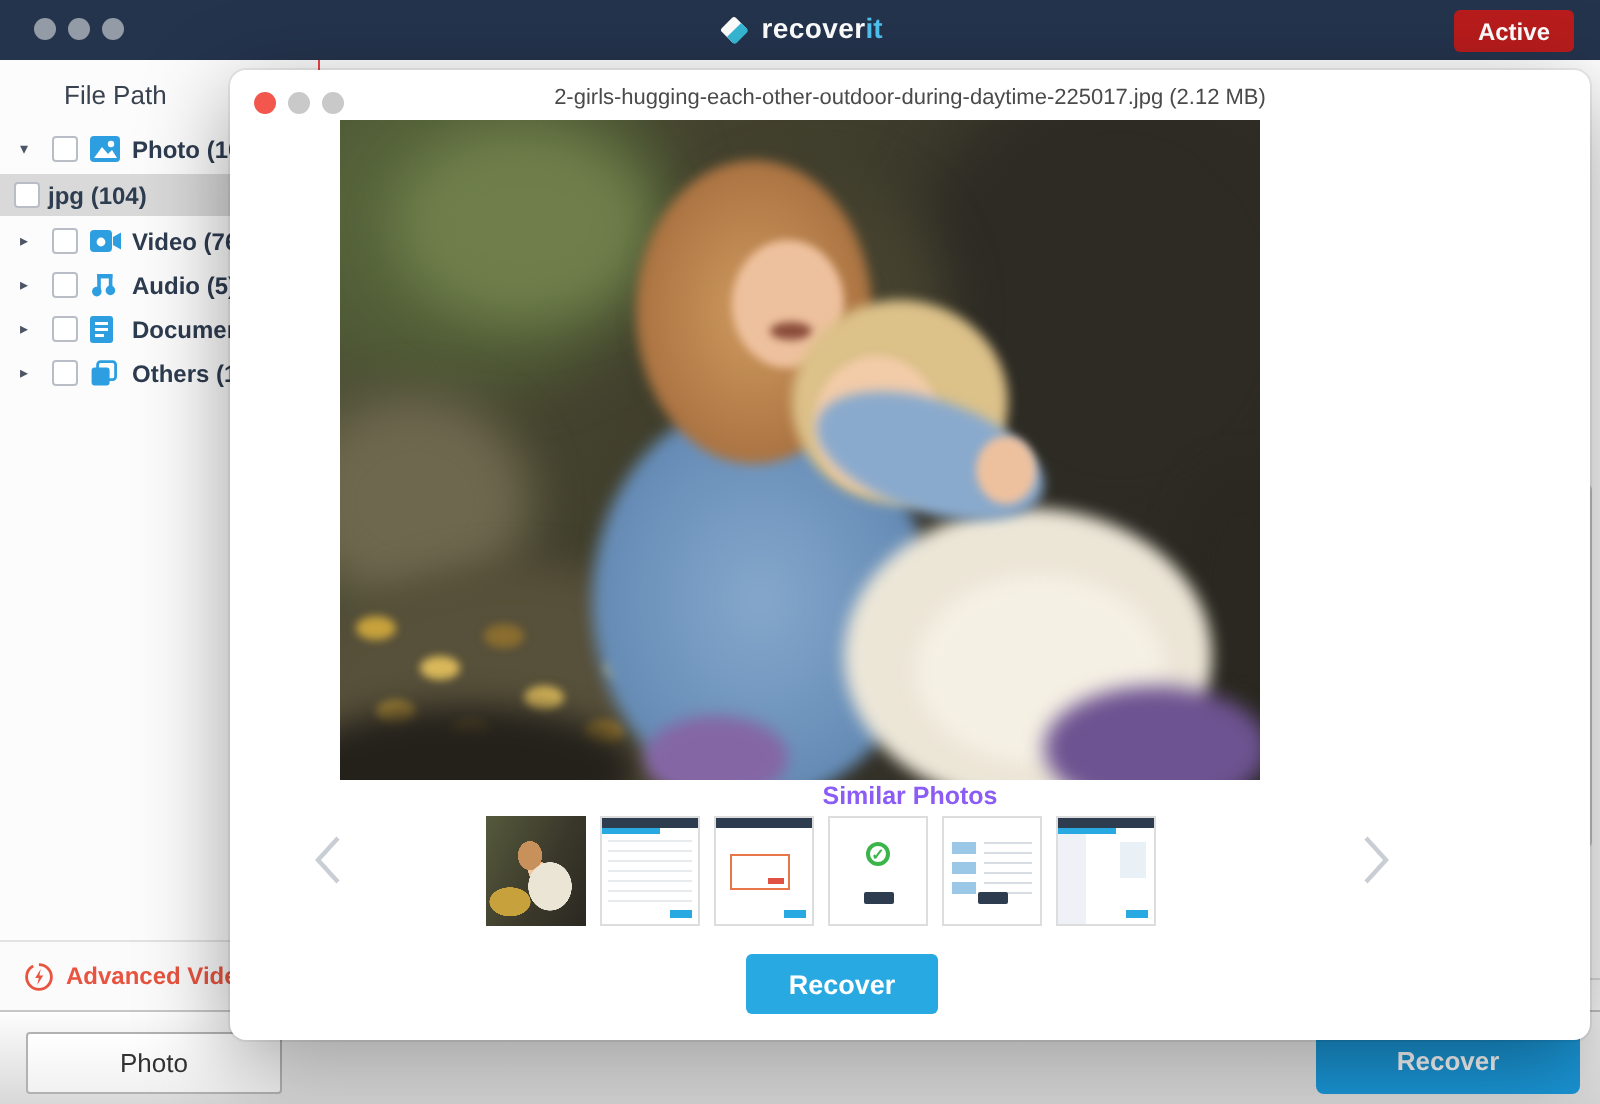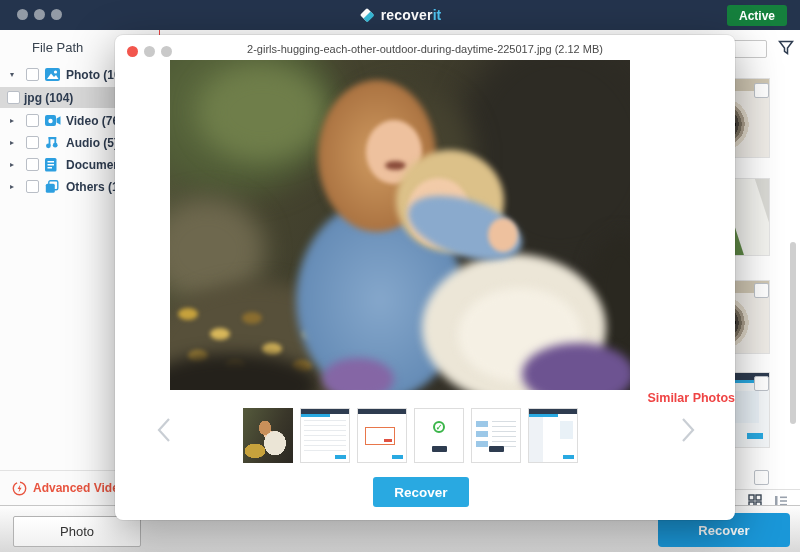--- a/index.html
+++ b/index.html
@@ -6,21 +6,21 @@
   body { font-family:"Liberation Sans", sans-serif; background:#e8e8e8; }
   .app { position:relative; width:800px; height:552px; background:#ffffff; overflow:hidden; }
 
   
   .topbar { position:absolute; left:0; top:0; width:800px; height:30px; background:#24344d; z-index:5; }
   .tl { position:absolute; top:9px; width:11px; height:11px; border-radius:50%; background:#939ba6; }
   .tl.t1 { left:17px; } .tl.t2 { left:34px; } .tl.t3 { left:51px; }
   .logo { position:absolute; left:0; right:0; top:0; height:30px; display:flex; align-items:center; justify-content:center; gap:6px; }
   .logo-text { font-size:14px; font-weight:700; color:#ffffff; letter-spacing:.2px; }
   .logo-accent { font-size:14px; font-weight:700; color:#4fc3f0; }
-  .active-btn { position:absolute; right:13px; top:5px; height:21px; padding:0 12px; background:#15803d; border:none; border-radius:3px; color:#fff; font-size:12px; font-weight:700; font-family:inherit; }
+  .active-btn { position:absolute; right:13px; top:5px; height:21px; padding:0 12px; background:#b91c1c; border:none; border-radius:3px; color:#fff; font-size:12px; font-weight:700; font-family:inherit; }
 
   
   .sidebar { position:absolute; left:0; top:30px; width:160px; height:440px; background:#fcfcfc; border-right:1px solid #ef4444; z-index:1; }
   .sb-header { position:absolute; left:0; top:10px; width:100%; padding-left:32px; font-size:13px; color:#39434f; border-bottom:0; }
   .trow { position:absolute; left:0; width:160px; height:21px; display:flex; align-items:center; }
   .trow.sel { background:#d9d9d9;text-align:right; }
   .r1{top:34px}.r2{top:57px}.r3{top:80px}.r4{top:102px}.r5{top:124px}.r6{top:146px}
   .arrow { margin-left:10px; width:9px; font-size:8px; color:#4d5666; }
   .cb { width:13px; height:13px; background:#fff; border:1px solid #b9bec6; border-radius:2px; flex:none; }
   .trow .cb { margin-left:7px; }
@@ -72,21 +72,21 @@
   .list-divider { position:absolute; left:0px; top:459px; width:640px; height:1px; background:#e0e0e0; }
   .view-toggles { position:absolute; left:588px; top:464px; display:flex; gap:12px; align-items:center; }
   .scrollbar { position:absolute; left:630px; top:212px; width:6px; height:182px; background:#cfcfcf; border-radius:3px; }
 
   
   .footer { position:absolute; left:0; top:505px; width:800px; height:47px; background:linear-gradient(180deg,#fdfdfd,#d8d8d8); border-top:1px solid #c6c6c6; z-index:2; }
   .back-btn { position:absolute; left:13px; top:10px; width:128px; height:31px; background:linear-gradient(180deg,#ffffff,#f1f1f1); border:1px solid #b2b2b2; border-radius:2px; font-size:13px; color:#333; font-family:inherit; }
   .recover-btn-main { position:absolute; right:10px; top:7px; width:132px; height:34px; background:#1a97d8; border:none; border-radius:4px; color:#fff; font-size:13px; font-weight:700; font-family:inherit; }
 
   
-  .modal { position:absolute; left:115px; top:35px; width:620px; height:485px; background:#ffffff; border-radius:8px; box-shadow:0 12px 45px rgba(0,0,0,.38), 0 0 0 1px rgba(0,0,0,.06); z-index:10; }
+  .modal { position:absolute; left:115px; top:35px; width:680px; height:485px; background:#ffffff; border-radius:8px; box-shadow:0 12px 45px rgba(0,0,0,.38), 0 0 0 1px rgba(0,0,0,.06); z-index:10; }
   .mtl { position:absolute; top:11px; width:11px; height:11px; border-radius:50%; }
   .mtl.close { left:12px; background:#f2564d; }
   .mtl.min { left:29px; background:#c9c9c9; }
   .mtl.max { left:46px; background:#c9c9c9; }
   .mtitle { position:absolute; left:60px; right:60px; top:8px; text-align:center; font-size:11px; color:#4a4a4a; white-space:nowrap; overflow:hidden; }
 
   
   .photo { position:absolute; left:55px; top:25px; width:460px; height:330px; overflow:hidden; background:linear-gradient(115deg,#55593c 0%,#46452f 25%,#3a372a 55%,#2e2b25 80%,#282521 100%); }
   .photo div { position:absolute; border-radius:50%; }
   .ph-moss1 { left:-40px; top:-40px; width:210px; height:175px; background:radial-gradient(#647443,#4c5734 70%); filter:blur(13px); }
@@ -110,21 +110,21 @@
   .ph-hair2 { left:226px; top:90px; width:108px; height:102px; background:#dcc189; filter:blur(3px); }
   .ph-face2 { left:237px; top:118px; width:63px; height:68px; background:#f2cba8; filter:blur(2px); }
   .ph-mouth2 { left:255px; top:157px; width:19px; height:10px; background:#93423c; filter:blur(1.5px); }
   .ph-fur { left:252px; top:194px; width:184px; height:148px; background:#ece6d7; filter:blur(4px); border-radius:45%; }
   .ph-fur2 { left:288px; top:228px; width:124px; height:94px; background:#f5f0e4; filter:blur(5px); }
   .ph-arm { left:236px; top:140px; width:118px; height:56px; background:#8aaacd; filter:blur(3px); transform:rotate(18deg); border-radius:28px; }
   .ph-hand { left:318px; top:158px; width:30px; height:34px; background:#eec19e; filter:blur(2px); }
   .ph-skirt1 { left:352px; top:283px; width:112px; height:62px; background:#6d5391; filter:blur(5px); }
   .ph-skirt2 { left:152px; top:298px; width:72px; height:42px; background:#8566a5; filter:blur(4px); }
 
-  .similar-label { position:absolute; left:0; right:0; top:356px; text-align:right; font-size:12.5px; font-weight:600; color:#ef4444; }
+  .similar-label { position:absolute; left:0; right:0; top:356px; text-align:center; font-size:12.5px; font-weight:600; color:#8b5cf6; }
   .chev { position:absolute; top:382px; width:18px; height:28px; background:none; border:none; }
   .chev-left { left:40px; } .chev-right { left:564px; }
 
   .strip-thumb { position:absolute; top:373px; width:50px; height:55px; border:1px solid #ddd; background:#fff; overflow:hidden; }
   .st1{left:128px}.st2{left:185px}.st3{left:242px}.st4{left:299px}.st5{left:356px}.st6{left:413px}
   .st1 { border:none; background:
       radial-gradient(ellipse 18px 20px at 64% 64%, #ebe5d6 0 60%, transparent 61%),
       radial-gradient(ellipse 10px 12px at 44% 36%, #c8905a 0 60%, transparent 61%),
       radial-gradient(ellipse 8px 8px at 52% 50%, #f0c8a5 0 60%, transparent 61%),
       radial-gradient(ellipse 17px 12px at 24% 78%, #c7a23c 0 60%, transparent 61%),

